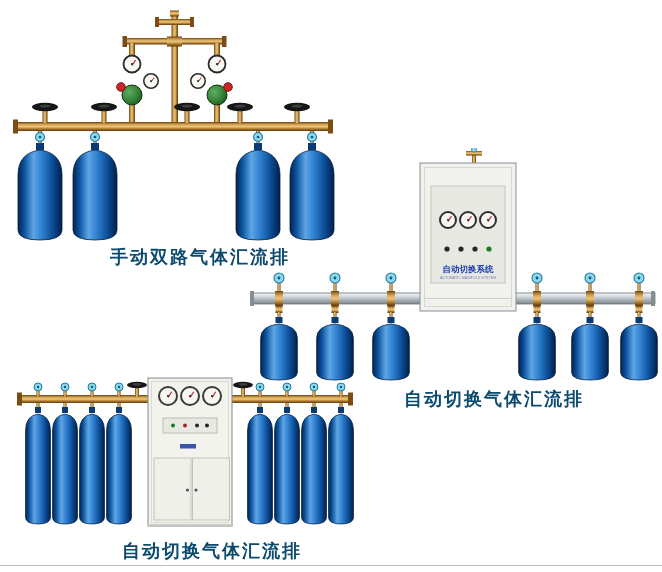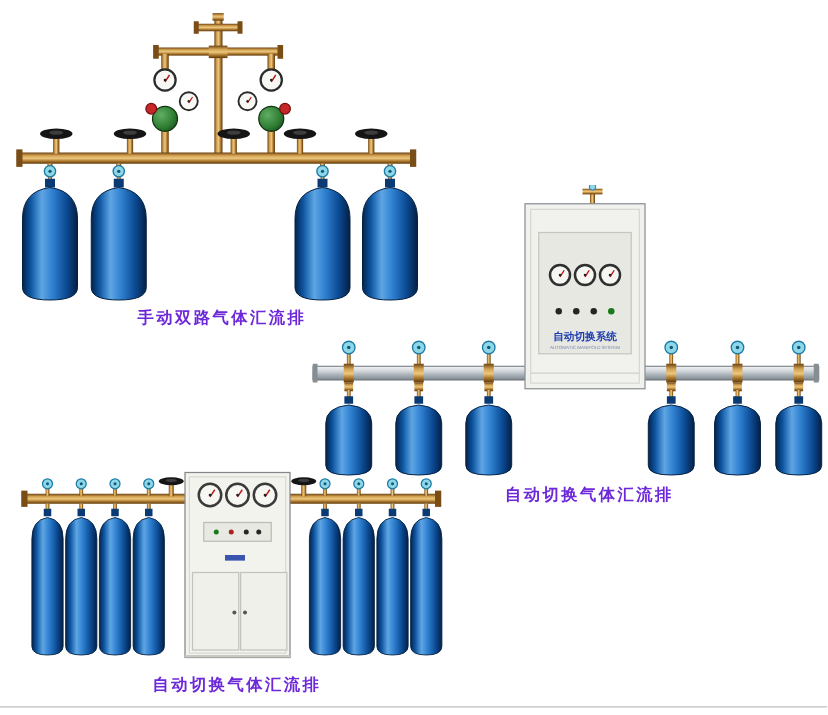--- a/index.html
+++ b/index.html
@@ -5,22 +5,22 @@
   html,body{margin:0;padding:0;background:#fff;}
   .page{
     position:relative;width:662px;height:572px;background:#ffffff;overflow:hidden;
     font-family:"Liberation Sans","DejaVu Sans",sans-serif;
   }
   figure.product{position:absolute;margin:0;padding:0;}
   .p1{left:12px;top:10px;}
   .p2{left:250px;top:148px;}
   .p3{left:15px;top:370px;}
   .caption{
-    position:absolute;font-size:13px;font-weight:bold;letter-spacing:2px;
-    color:#6d28d9;white-space:nowrap;
+    position:absolute;font-size:18px;font-weight:bold;letter-spacing:2px;
+    color:#0c4a6e;white-space:nowrap;
   }
   .c1{left:110px;top:245px;}
   .c2{left:404px;top:387px;}
   .c3{left:122px;top:539px;}
   .bottom-rule{position:absolute;left:0;top:565px;width:662px;height:1px;background:#bfbfbf;}
 </style>
 </head>
 <body>
 
 <div class="page">

